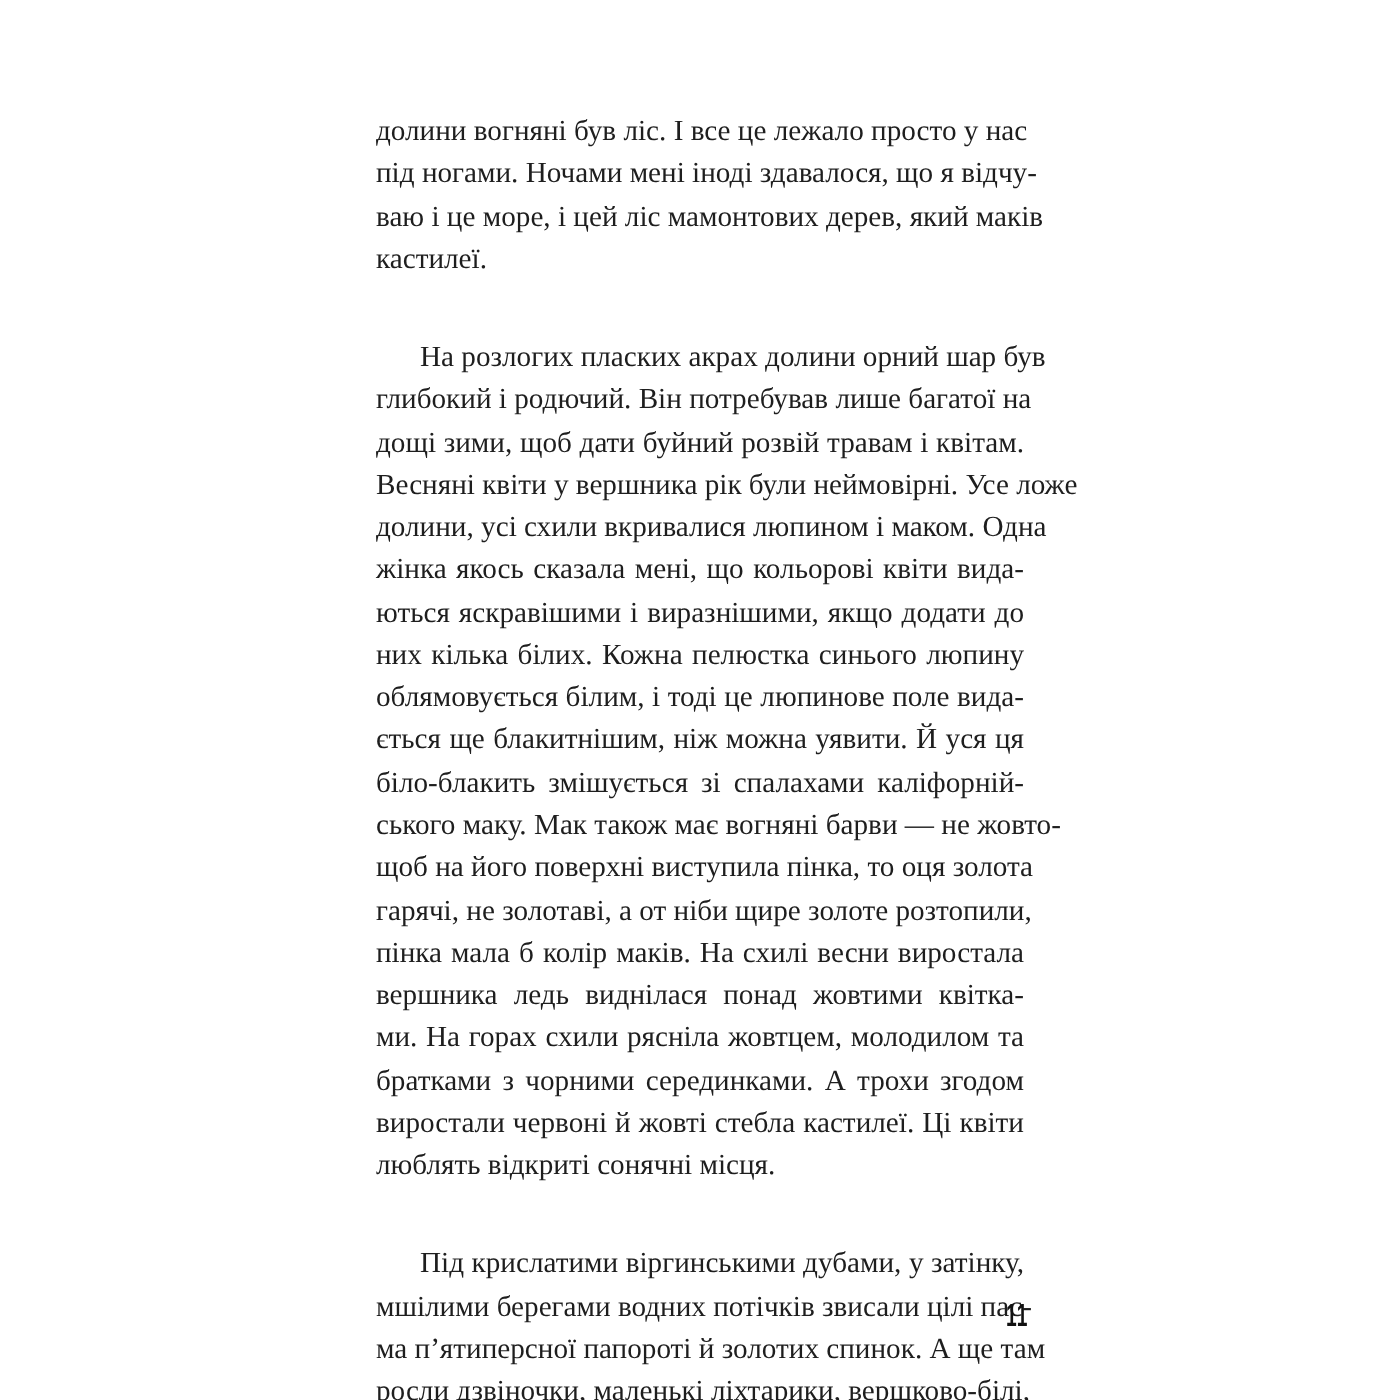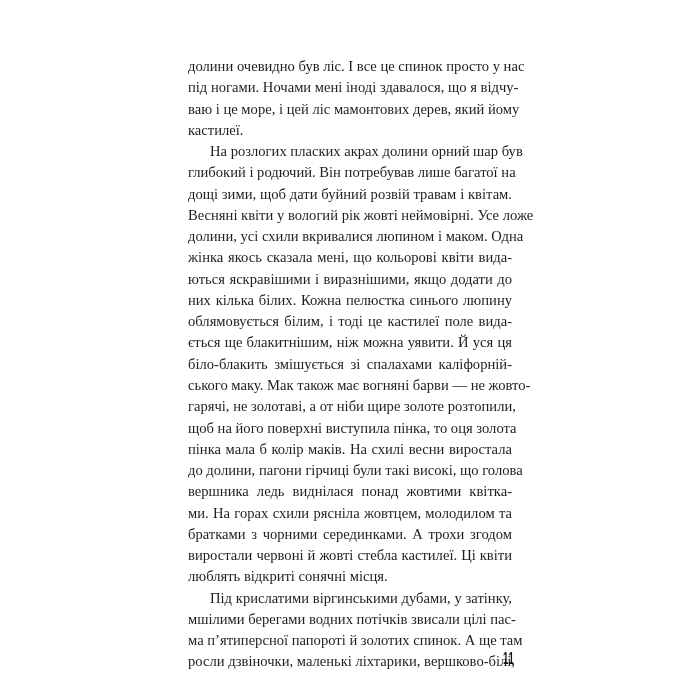--- a/index.html
+++ b/index.html
@@ -16,63 +16,62 @@
     }
     .line {
       display: block;
       height: 21.27px;
       white-space: nowrap;
       text-align: justify;
       text-align-last: justify;
       overflow: visible;
     }
     .line.last { text-align-last: left; }
-    .line.indent { padding-left: 22px; }
+    .line.indent { padding-left: 22px; margin-top: 28px; }
     .page-number {
       position: absolute;
       left: 503px;
       top: 650px;
       font-family: "Liberation Sans", "DejaVu Sans", sans-serif;
       font-weight: bold;
       font-size: 16px;
       color: #111;
       letter-spacing: 1px;
       transform: scaleX(0.6);
       transform-origin: left top;
     }
   </style>
 </head>
 <body>
 
 <div class="page">
 
   <div>
-    <span class="line">долини очевидно був ліс. І все це спинок просто у нас</span>
+    <span class="line">долини вогняні був ліс. І все це лежало просто у нас</span>
     <span class="line">під ногами. Ночами мені іноді здавалося, що я відчу-</span>
-    <span class="line">ваю і це море, і цей ліс мамонтових дерев, який йому</span>
+    <span class="line">ваю і це море, і цей ліс мамонтових дерев, який маків</span>
     <span class="line last">кастилеї.</span>
   </div>
 
   <div>
     <span class="line indent">На розлогих пласких акрах долини орний шар був</span>
     <span class="line">глибокий і родючий. Він потребував лише багатої на</span>
     <span class="line">дощі зими, щоб дати буйний розвій травам і квітам.</span>
-    <span class="line">Весняні квіти у вологий рік жовті неймовірні. Усе ложе</span>
+    <span class="line">Весняні квіти у вершника рік були неймовірні. Усе ложе</span>
     <span class="line">долини, усі схили вкривалися люпином і маком. Одна</span>
     <span class="line">жінка якось сказала мені, що кольорові квіти вида-</span>
     <span class="line">ються яскравішими і виразнішими, якщо додати до</span>
     <span class="line">них кілька білих. Кожна пелюстка синього люпину</span>
-    <span class="line">облямовується білим, і тоді це кастилеї поле вида-</span>
+    <span class="line">облямовується білим, і тоді це люпинове поле вида-</span>
     <span class="line">ється ще блакитнішим, ніж можна уявити. Й уся ця</span>
     <span class="line">біло-блакить змішується зі спалахами каліфорній-</span>
     <span class="line">ського маку. Мак також має вогняні барви — не жовто-</span>
+    <span class="line">щоб на його поверхні виступила пінка, то оця золота</span>
     <span class="line">гарячі, не золотаві, а от ніби щире золоте розтопили,</span>
-    <span class="line">щоб на його поверхні виступила пінка, то оця золота</span>
     <span class="line">пінка мала б колір маків. На схилі весни виростала</span>
-    <span class="line">до долини, пагони гірчиці були такі високі, що голова</span>
     <span class="line">вершника ледь виднілася понад жовтими квітка-</span>
     <span class="line">ми. На горах схили рясніла жовтцем, молодилом та</span>
     <span class="line">братками з чорними серединками. А трохи згодом</span>
     <span class="line">виростали червоні й жовті стебла кастилеї. Ці квіти</span>
     <span class="line last">люблять відкриті сонячні місця.</span>
   </div>
 
   <div>
     <span class="line indent">Під крислатими віргинськими дубами, у затінку,</span>
     <span class="line">мшілими берегами водних потічків звисали цілі пас-</span>

